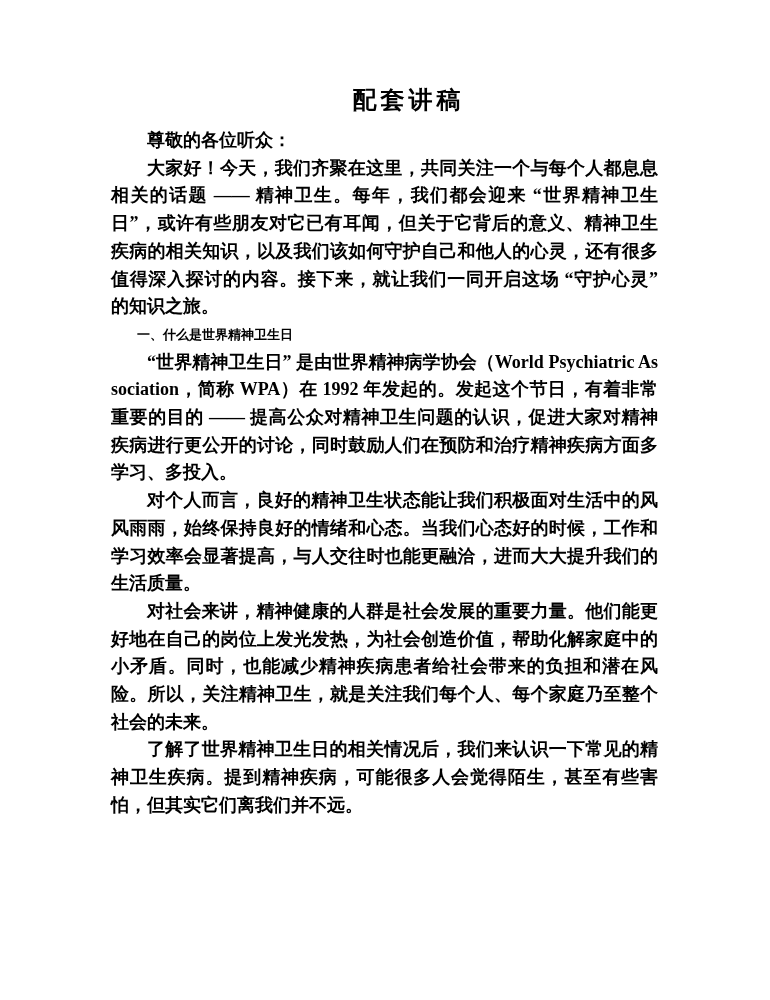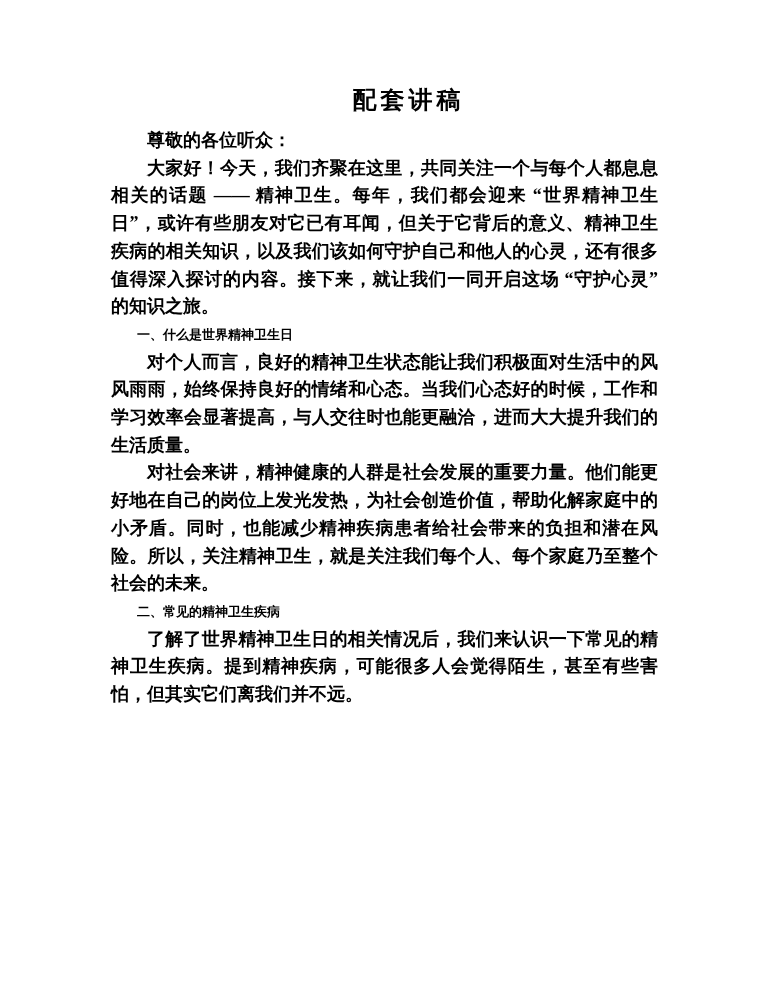--- a/index.html
+++ b/index.html
@@ -55,23 +55,23 @@
 <div class="page">
   <h1 class="doc-title">配套讲稿</h1>
 
   <p class="para">尊敬的各位听众：</p>
 
   <p class="para">大家好！今天，我们齐聚在这里，共同关注一个与每个人都息息相关的话题 —— 精神卫生。每年，我们都会迎来 “世界精神卫生日”，或许有些朋友对它已有耳闻，但关于它背后的意义、精神卫生疾病的相关知识，以及我们该如何守护自己和他人的心灵，还有很多值得深入探讨的内容。接下来，就让我们一同开启这场 “守护心灵” 的知识之旅。</p>
 
   <p class="heading">一、什么是世界精神卫生日</p>
 
 
+  <p class="para">“世界精神卫生日” 是由世界精神病学协会（World Psychiatric Association，简称 WPA）在 1992 年发起的。发起这个节日，有着非常重要的目的 —— 提高公众对精神卫生问题的认识，促进大家对精神疾病进行更公开的讨论，同时鼓励人们在预防和治疗精神疾病方面多学习、多投入。</p>
 
 
   <p class="para">对个人而言，良好的精神卫生状态能让我们积极面对生活中的风风雨雨，始终保持良好的情绪和心态。当我们心态好的时候，工作和学习效率会显著提高，与人交往时也能更融洽，进而大大提升我们的生活质量。</p>
 
 
   <p class="para">对社会来讲，精神健康的人群是社会发展的重要力量。他们能更好地在自己的岗位上发光发热，为社会创造价值，帮助化解家庭中的小矛盾。同时，也能减少精神疾病患者给社会带来的负担和潜在风险。所以，关注精神卫生，就是关注我们每个人、每个家庭乃至整个社会的未来。</p>
 
-  <p class="heading">二、常见的精神卫生疾病</p>
 
   <p class="para">了解了世界精神卫生日的相关情况后，我们来认识一下常见的精神卫生疾病。提到精神疾病，可能很多人会觉得陌生，甚至有些害怕，但其实它们离我们并不远。</p>
 </div>
 
 </body></html>

